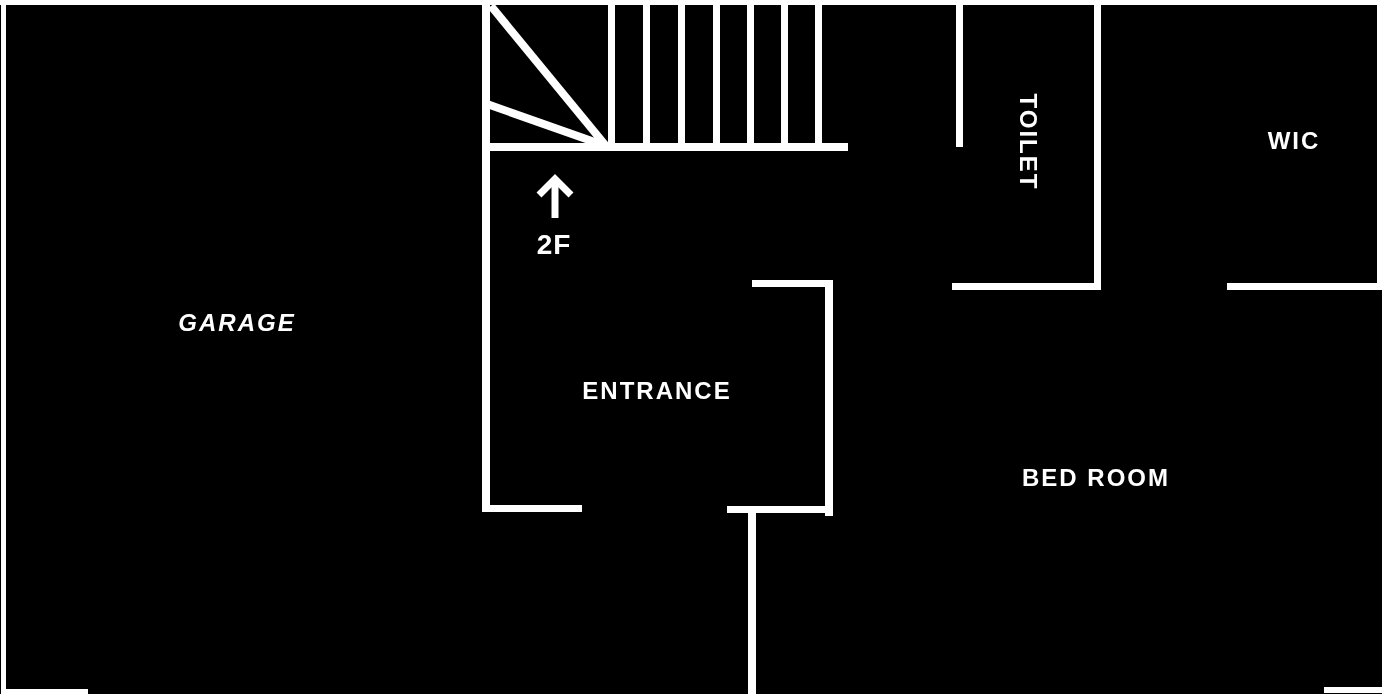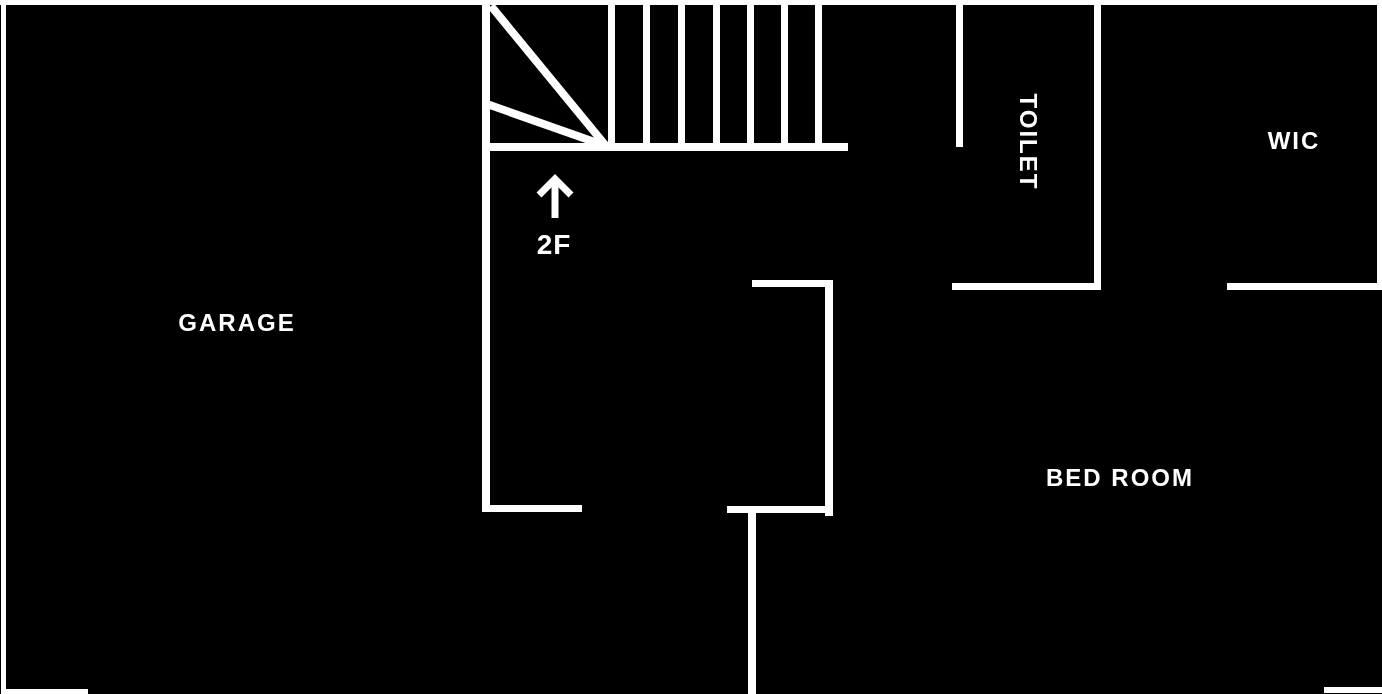--- a/index.html
+++ b/index.html
@@ -21,25 +21,25 @@
     color: #fff;
     font-weight: 700;
     font-size: 24px;
     letter-spacing: 2px;
     white-space: nowrap;
     transform: translate(-50%, -50%);
   }
   .room-label.rotated {
     transform: translate(-50%, -50%) rotate(90deg);
   }
-  .label-garage   { left: 237px;  top: 323px; }
+  .label-garage   { left: 237px;  top: 323px; font-style: italic; }
   .label-entrance { left: 657px;  top: 391px; }
   .label-toilet   { left: 1028px; top: 142px; }
   .label-wic      { left: 1294px; top: 141px; }
-  .label-bedroom  { left: 1096px; top: 477px; text-align: left; line-height: 31px; margin-left: 24px; }
+  .label-bedroom  { left: 1096px; top: 477px; text-align: left; line-height: 31px; }
   .label-2f       { left: 554px;  top: 245px; font-size: 28px; letter-spacing: 1px; }
   .arrow-icon {
     position: absolute;
     left: 536px; top: 174px;
     width: 38px; height: 46px;
   }
 </style>
 </head>
 <body>
 
@@ -68,20 +68,21 @@
       <rect x="1094" y="0" width="7" height="290" fill="#ffffff"></rect>
       <rect x="952" y="283" width="149" height="7" fill="#ffffff"></rect>
       <rect x="1227" y="283" width="155" height="7" fill="#ffffff"></rect>
       <rect x="1324" y="687" width="58" height="6" fill="#ffffff"></rect>
       <line x1="491" y1="6" x2="606" y2="146" stroke="#ffffff" stroke-width="8"></line>
       <line x1="487" y1="104" x2="606" y2="146" stroke="#ffffff" stroke-width="8"></line>
     </svg>
 
   <div class="room-label label-garage">GARAGE</div>
 
+  <div class="room-label label-entrance">ENTRANCE</div>
 
   <div class="room-label rotated label-toilet">TOILET</div>
 
   <div class="room-label label-wic">WIC</div>
 
   <div class="room-label label-bedroom">
     <div>BED ROOM</div>
   </div>
 
   <svg class="arrow-icon" xmlns="http://www.w3.org/2000/svg" viewBox="0 0 38 46">

